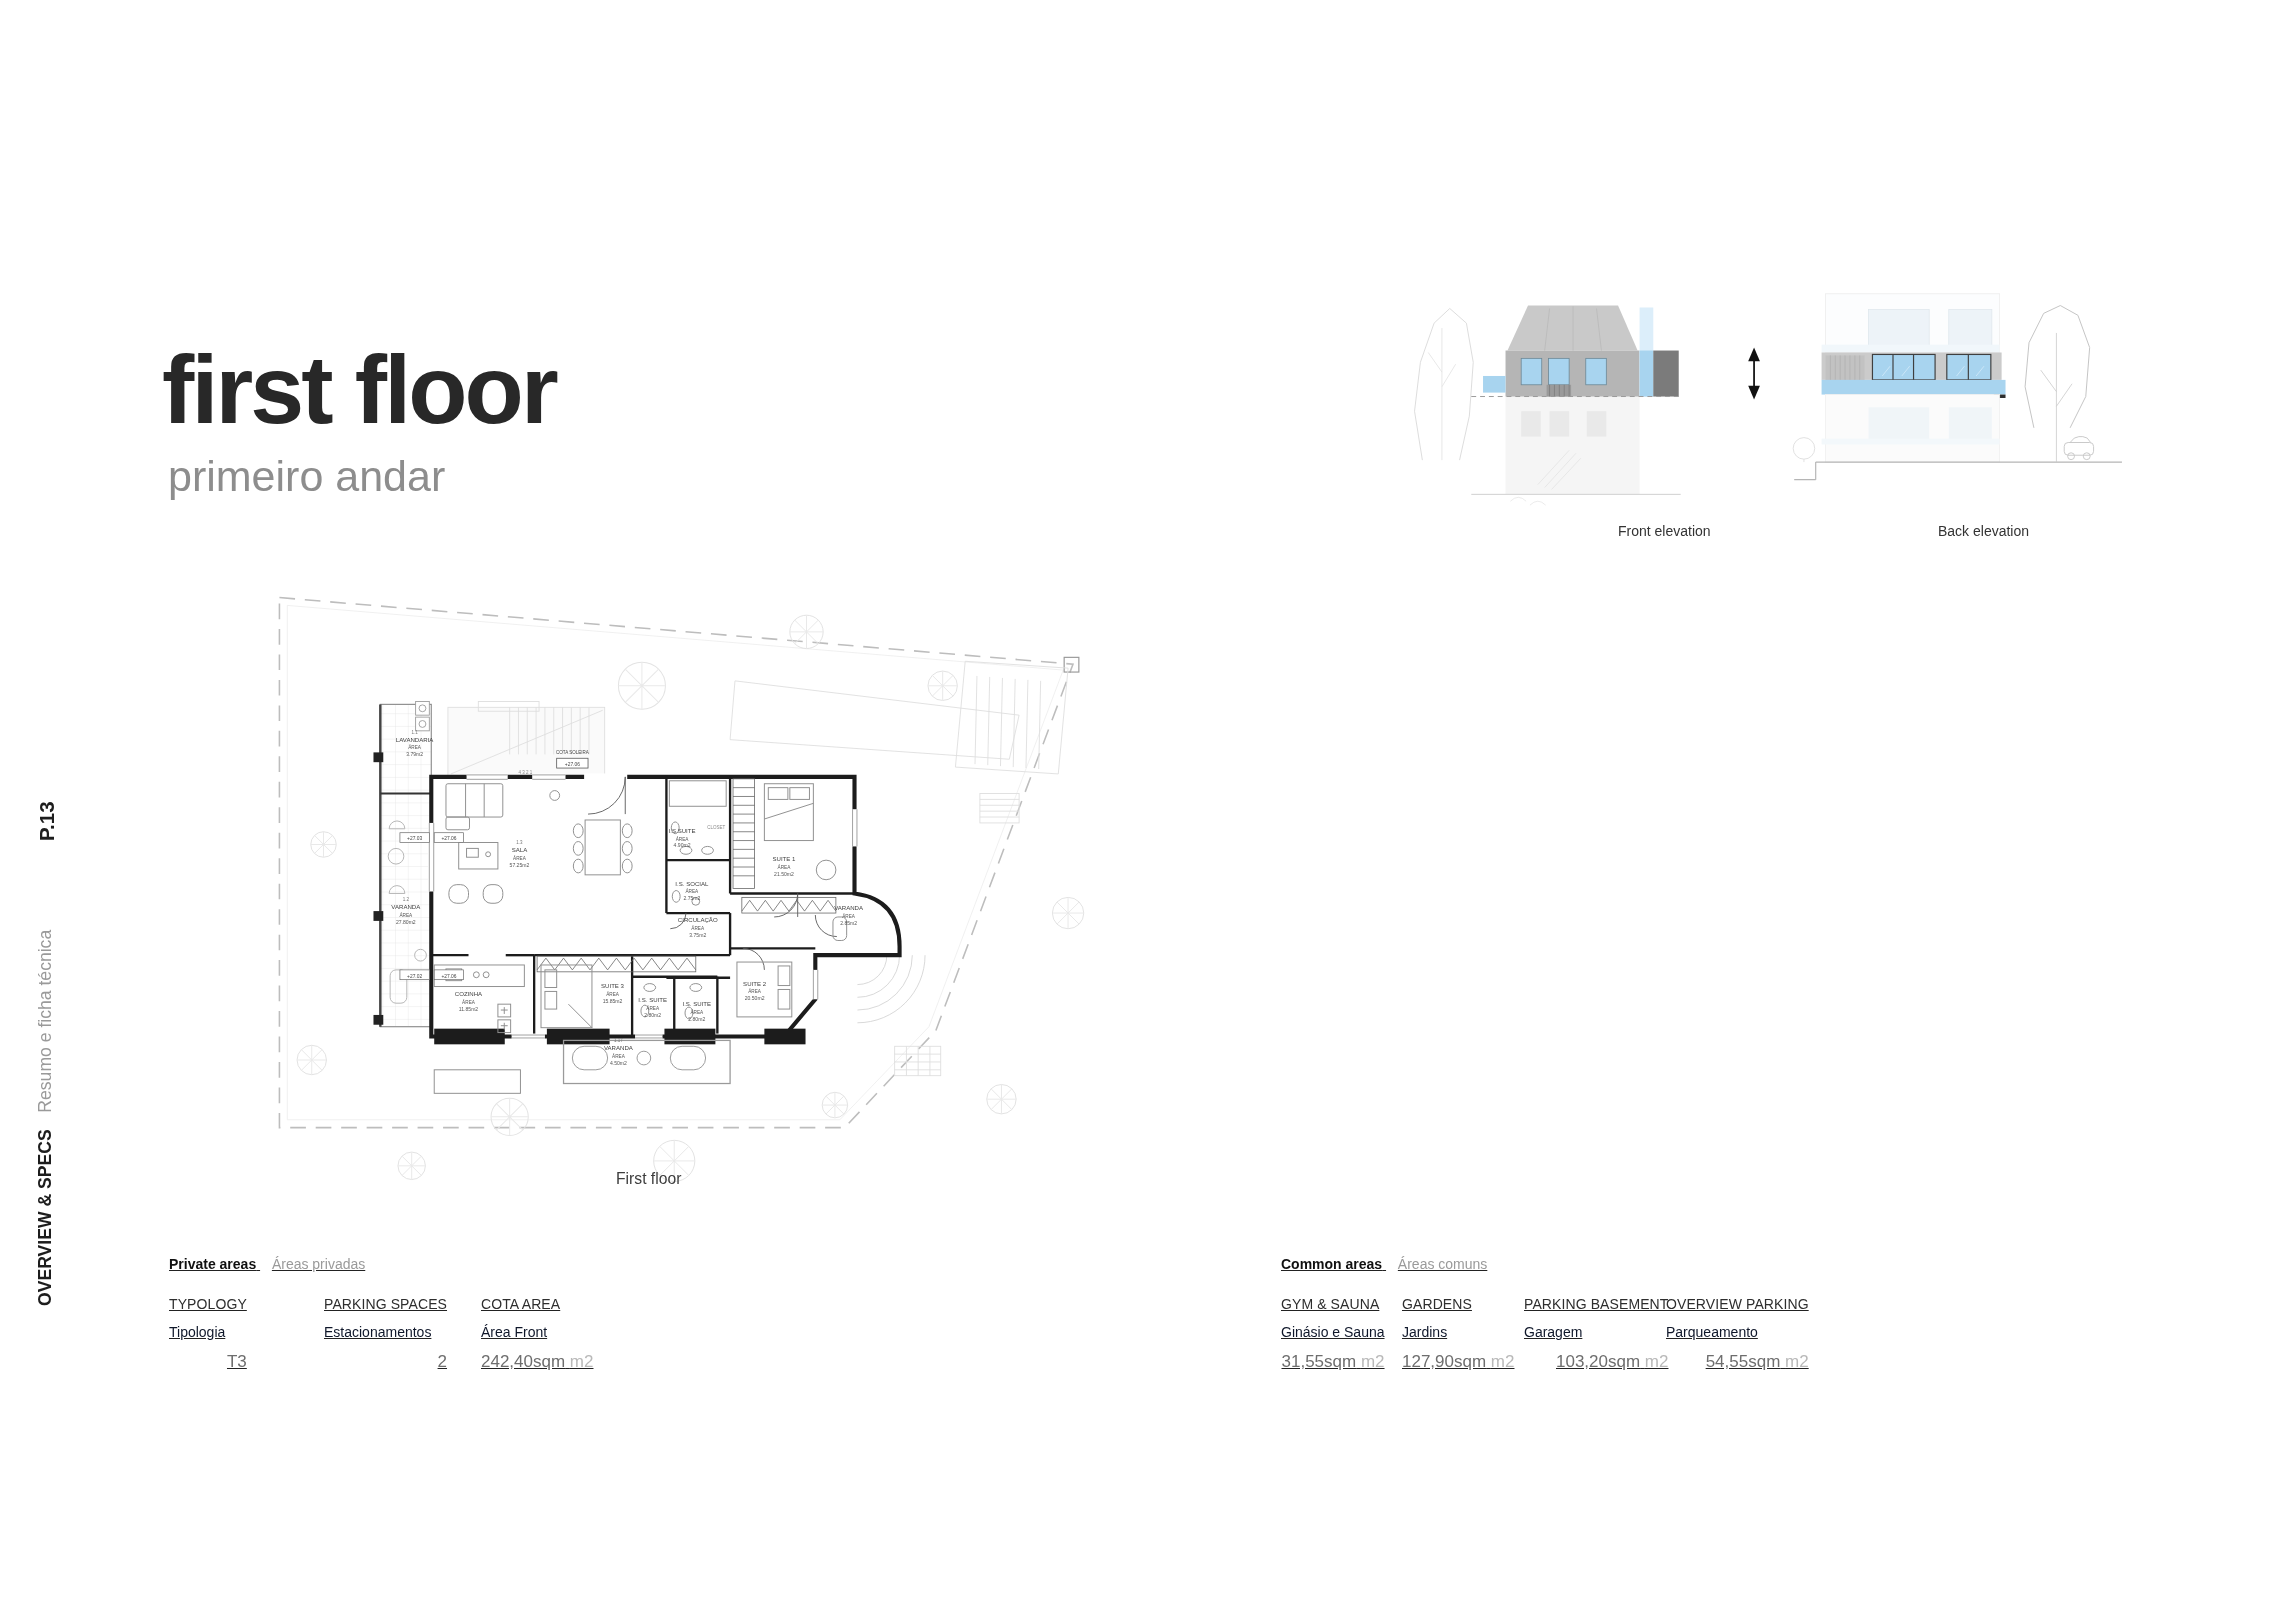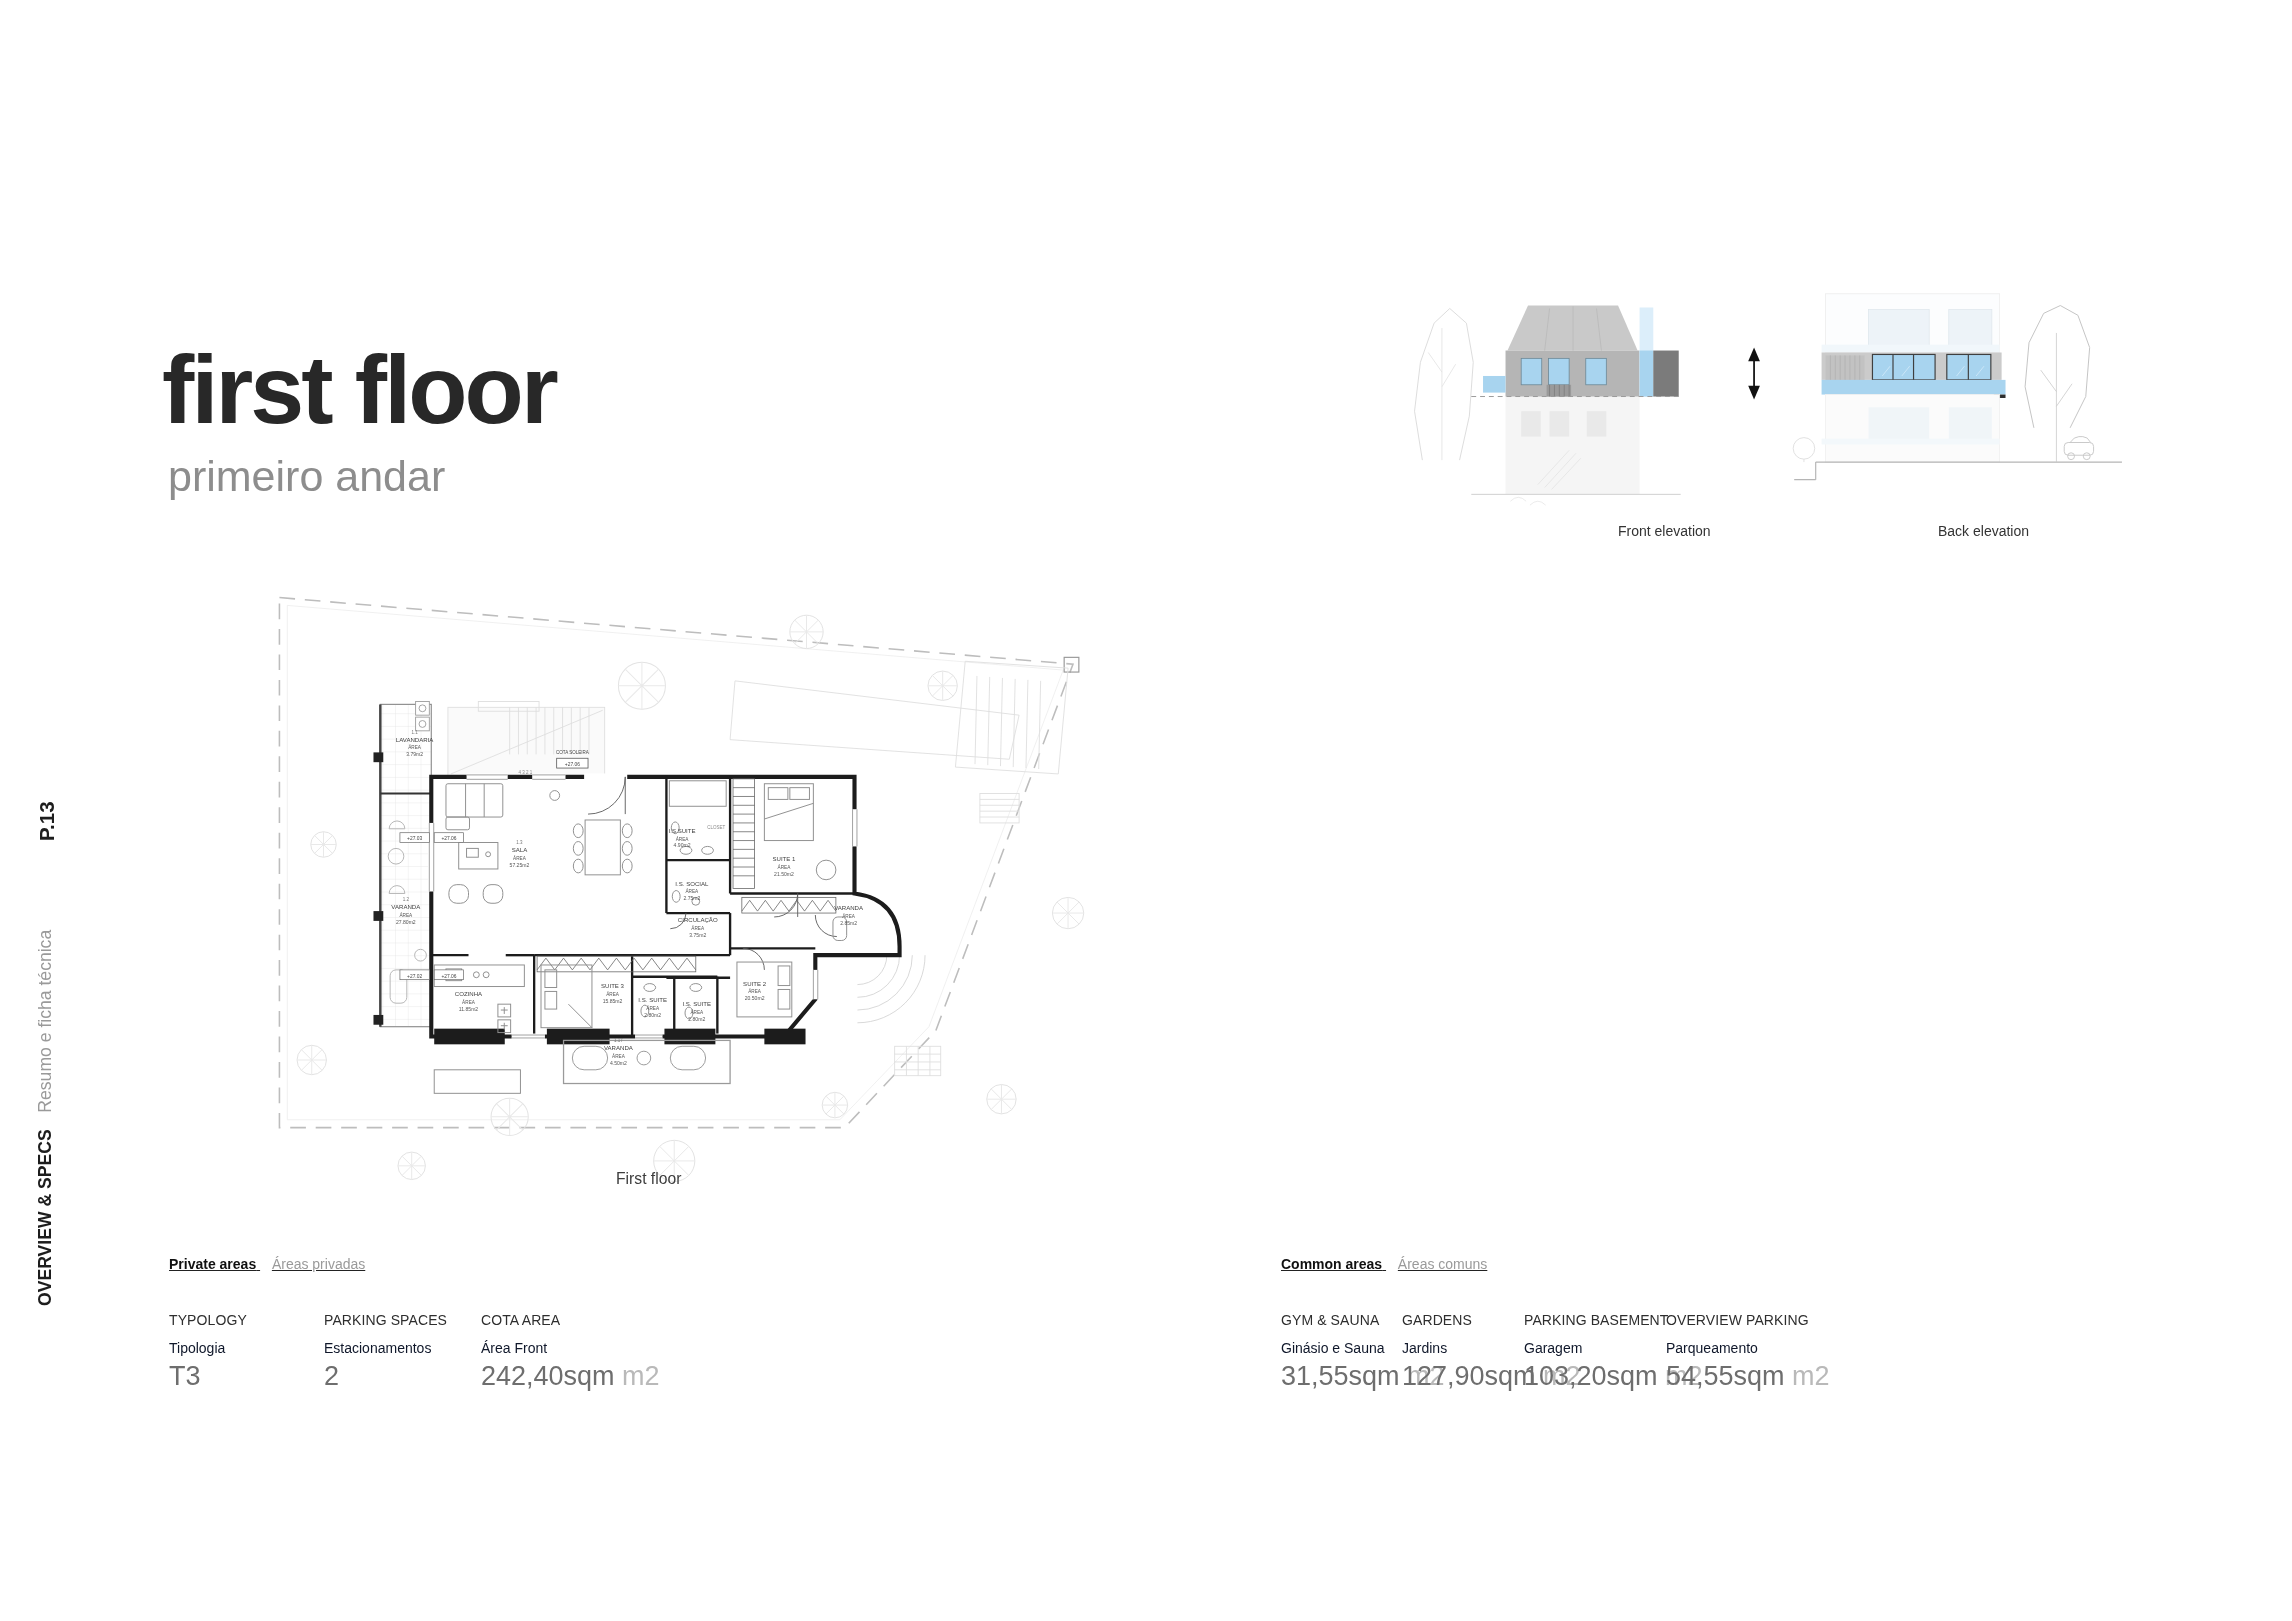--- a/index.html
+++ b/index.html
@@ -23,24 +23,24 @@
   .elev-label{position:absolute;top:523px;font-size:14px;color:#333;}
   .elev-label.front{left:1618px;}
   .elev-label.back{left:1938px;}
   
   .specs{position:absolute;top:1256px;}
   .specs.private{left:169px;width:686px;}
   .specs.common{left:1281px;width:882px;}
   .specs .hdr{font-size:14px;white-space:nowrap;text-decoration:underline;}
   .specs .hdr .en{font-weight:bold;color:#101010;}
   .specs .hdr .pt{color:#9a9a9a;margin-left:11.8px;font-weight:normal;}
-  .spec-col{position:absolute;top:56px;white-space:nowrap;}
+  .spec-col{position:absolute;top:40px;white-space:nowrap;text-decoration:underline;}
   .spec-col .lab{font-size:14px;color:#2e2e2e;letter-spacing:0.1px;}
   .spec-col .sub{font-size:14px;color:#0f172a;margin-top:12px;}
-  .spec-col .val{font-size:27px;color:#6e6e6e;margin-top:5px;}
+  .spec-col .val{font-size:17px;color:#6e6e6e;margin-top:12px;text-align:right;}
   .spec-col .val .unit{color:#b9b9b9;}
   
   svg text{font-family:"Liberation Sans","DejaVu Sans",sans-serif;}
   .rl-name{font-size:6.2px;fill:#3f3f3f;text-anchor:middle;}
   .rl-id{font-size:4.6px;fill:#777;text-anchor:middle;}
   .rl-area{font-size:4.8px;fill:#555;text-anchor:middle;}
   .rl-val{font-size:5.2px;fill:#555;text-anchor:middle;}
   .lvl{font-size:5px;fill:#444;text-anchor:middle;}
   .tiny{font-size:4.6px;fill:#8a8a8a;text-anchor:middle;}
 </style>

